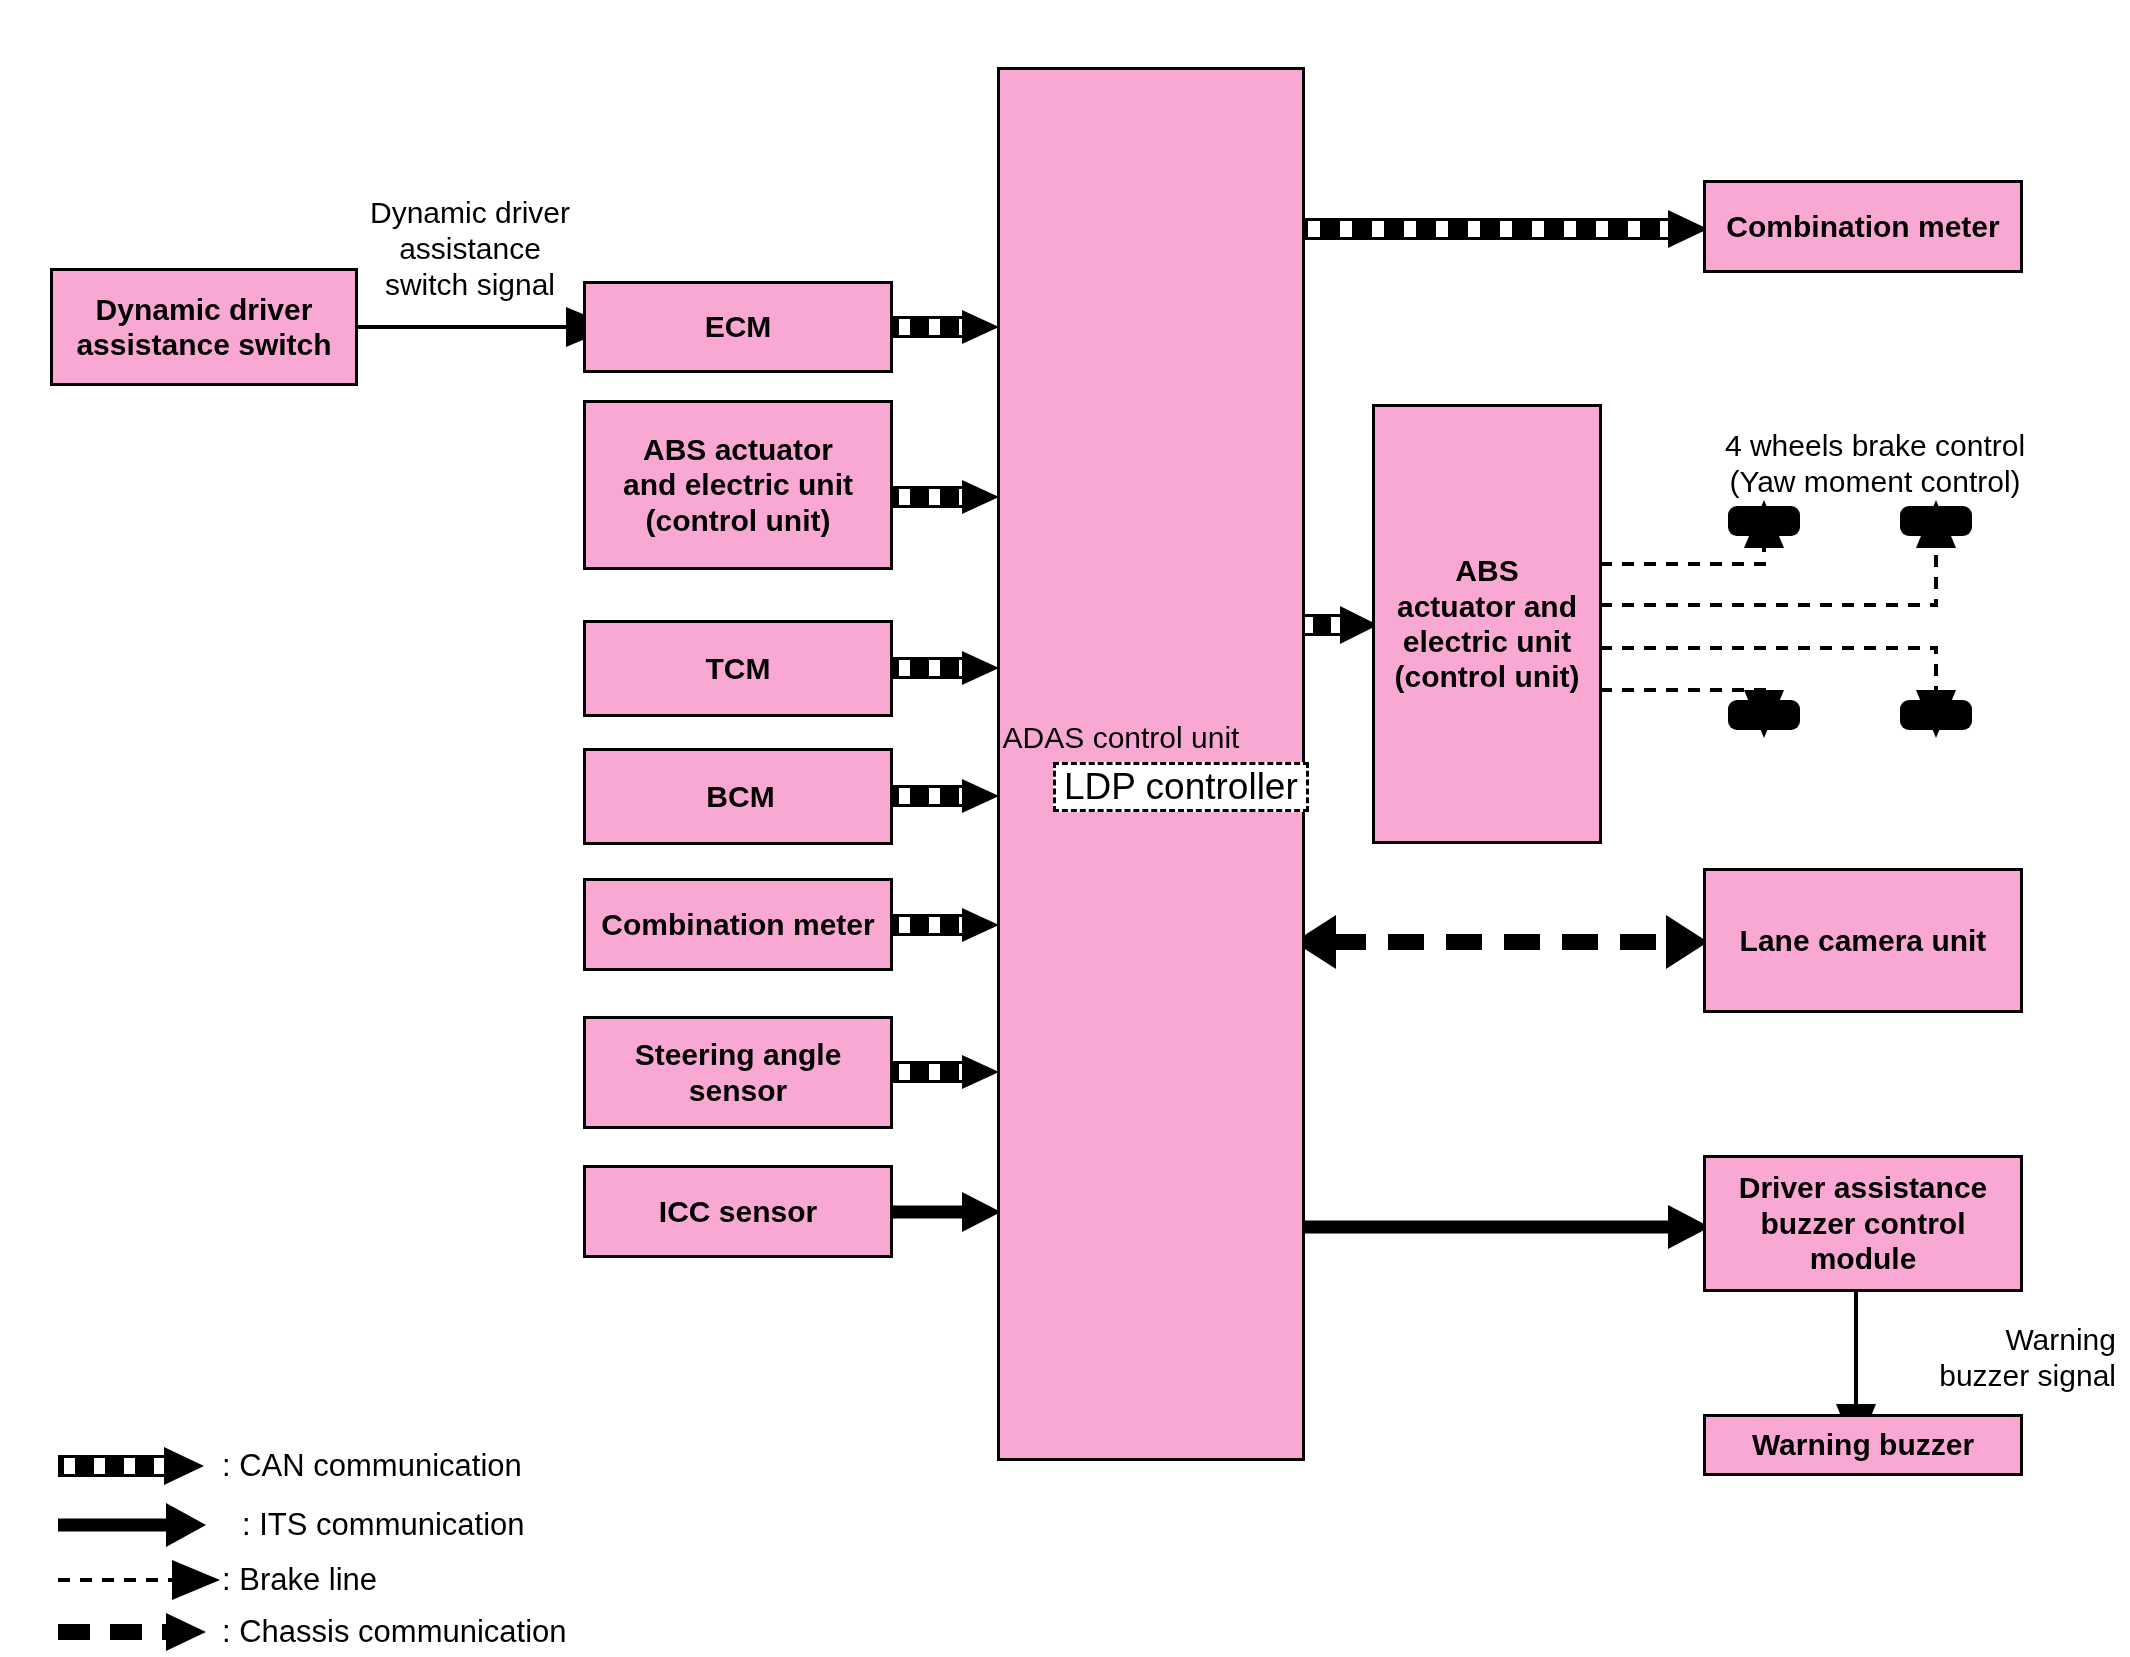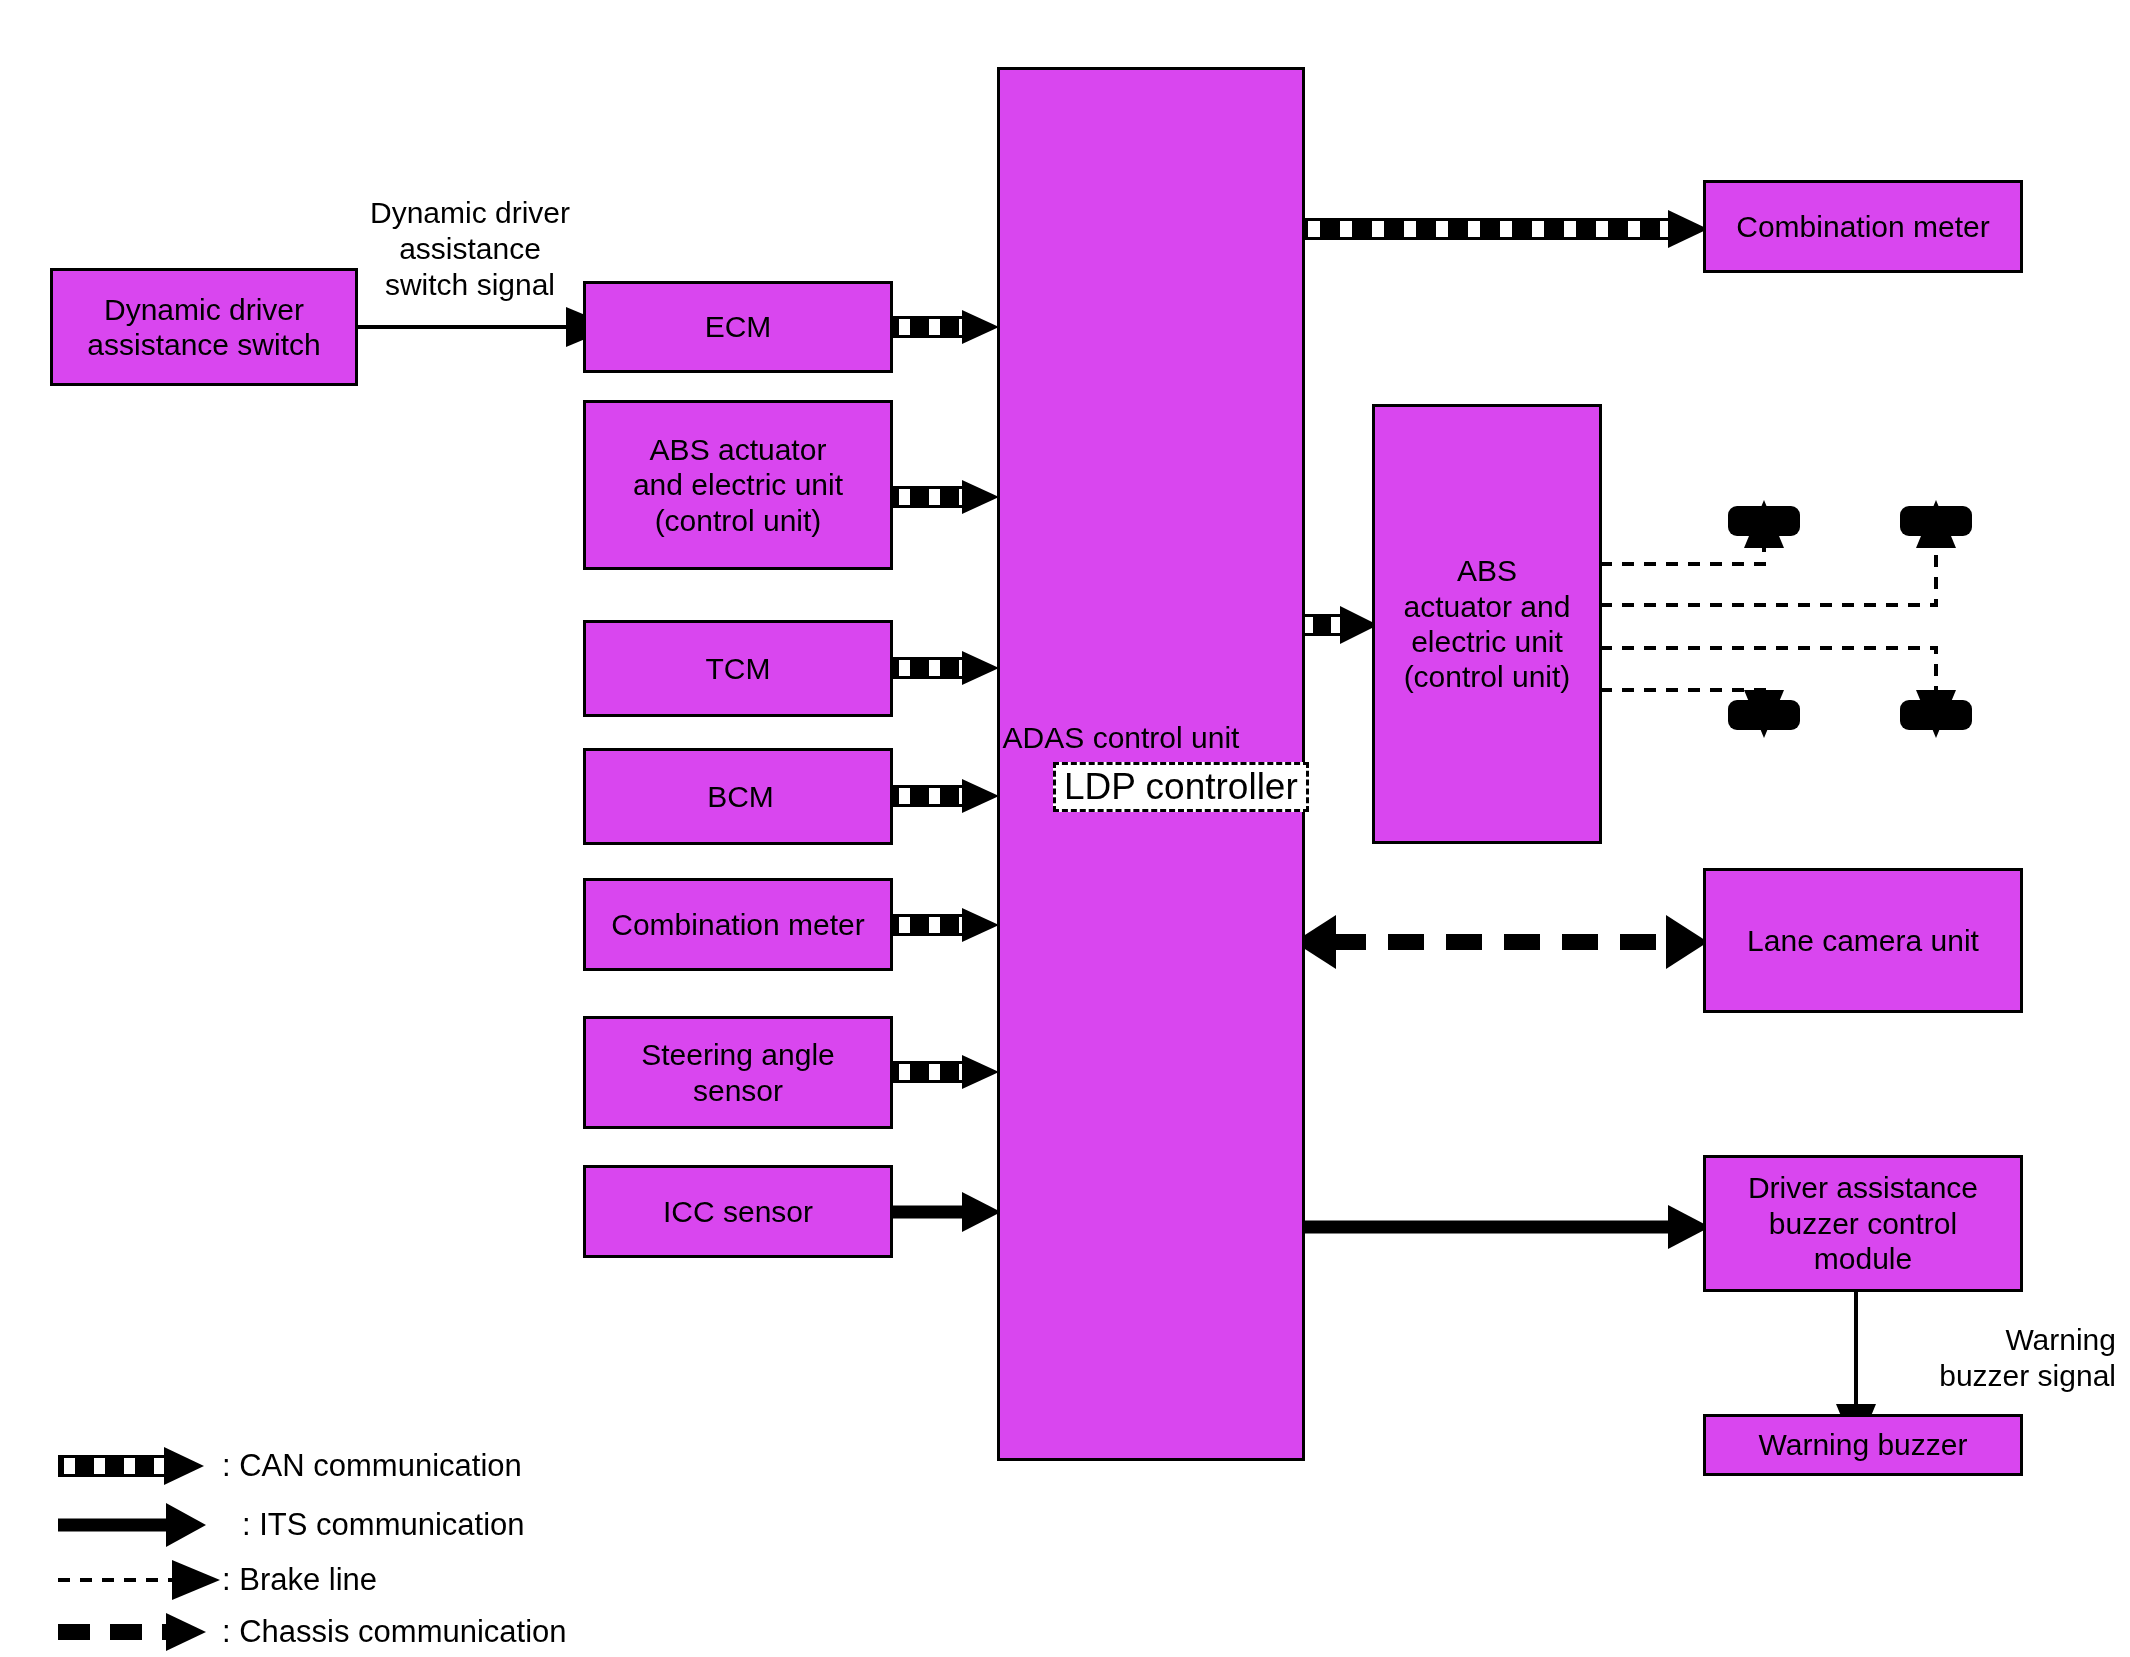--- a/index.html
+++ b/index.html
@@ -1,22 +1,22 @@
 <!DOCTYPE html>
 <html><head>
 <meta charset="utf-8">
 <style>
   html,body{margin:0;padding:0;background:#fff;}
   body{width:2130px;height:1657px;position:relative;
        font-family:"Liberation Sans","DejaVu Sans",sans-serif;color:#000;}
   #stage{position:absolute;left:0;top:0;width:2130px;height:1657px;overflow:hidden;}
   svg{position:absolute;left:0;top:0;width:2130px;height:1657px;}
-  .bx{position:absolute;box-sizing:border-box;border:3px solid #000;background:#d946ef;
+  .bx{position:absolute;box-sizing:border-box;border:3px solid #000;background:#f9a8d4;
       display:flex;align-items:center;justify-content:center;text-align:center;
-      font-size:30px;line-height:1.18;padding:2px 6px;z-index:5;}
+      font-size:30px;line-height:1.18;padding:2px 6px;z-index:5;font-weight:bold;}
   .lbl{position:absolute;text-align:center;font-size:30px;line-height:1.2;z-index:6;
        background:transparent;}
   .ldp{position:absolute;border:3px dashed #000;font-size:37px;padding:1px 8px;
        z-index:7;background:#fff;white-space:nowrap;}
   .leg-txt{position:absolute;font-size:31px;white-space:nowrap;z-index:6;}
 </style>
 </head>
 <body>
 
 <div id="stage">
@@ -209,20 +209,22 @@
   </div>
 
   <div class="bx" style="left:1703px;top:1414px;width:320px;height:62px;">
     <span style="white-space:pre-line;">Warning buzzer</span>
   </div>
 
   <div class="lbl" style="left:340px;top:195px;width:260px;white-space:pre-line;">Dynamic driver
 assistance
 switch signal</div>
 
+  <div class="lbl" style="left:1655px;top:428px;width:440px;white-space:pre-line;">4 wheels brake control
+(Yaw moment control)</div>
 
   <div class="lbl" style="left:1878px;top:1322px;width:230px;white-space:pre-line;text-align:right;margin-left:8px;">Warning
 buzzer signal</div>
 
   <div class="leg-txt" style="left:222px;top:1448px;">: CAN communication</div>
   <div class="leg-txt" style="left:222px;top:1507px;margin-left:20px;">: ITS communication</div>
   <div class="leg-txt" style="left:222px;top:1562px;">: Brake line</div>
   <div class="leg-txt" style="left:222px;top:1614px;">: Chassis communication</div>
 
 </div>

